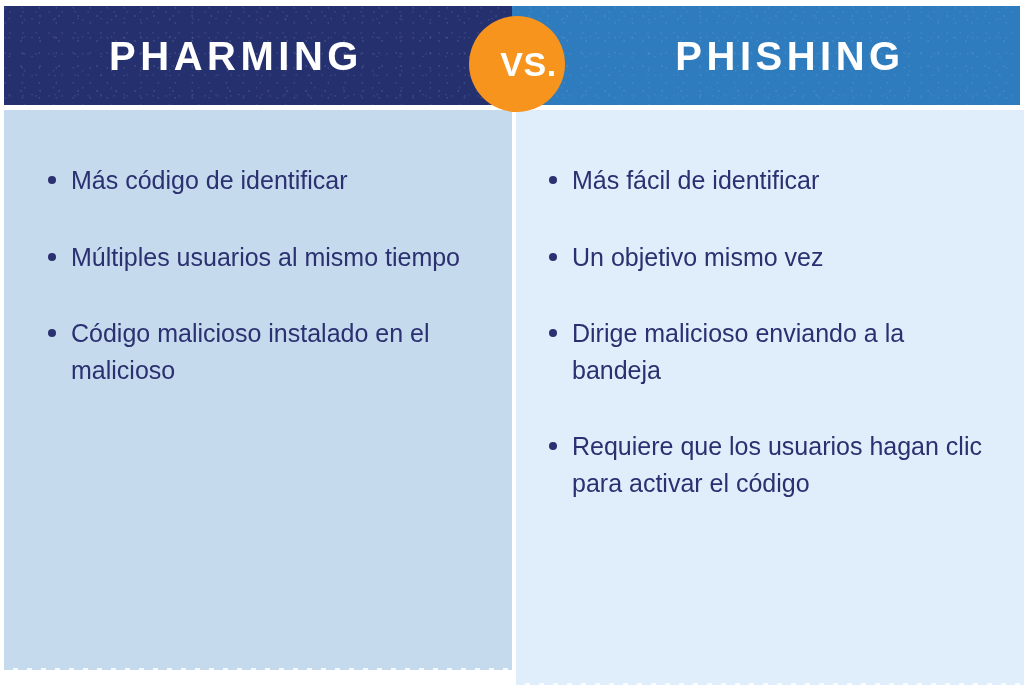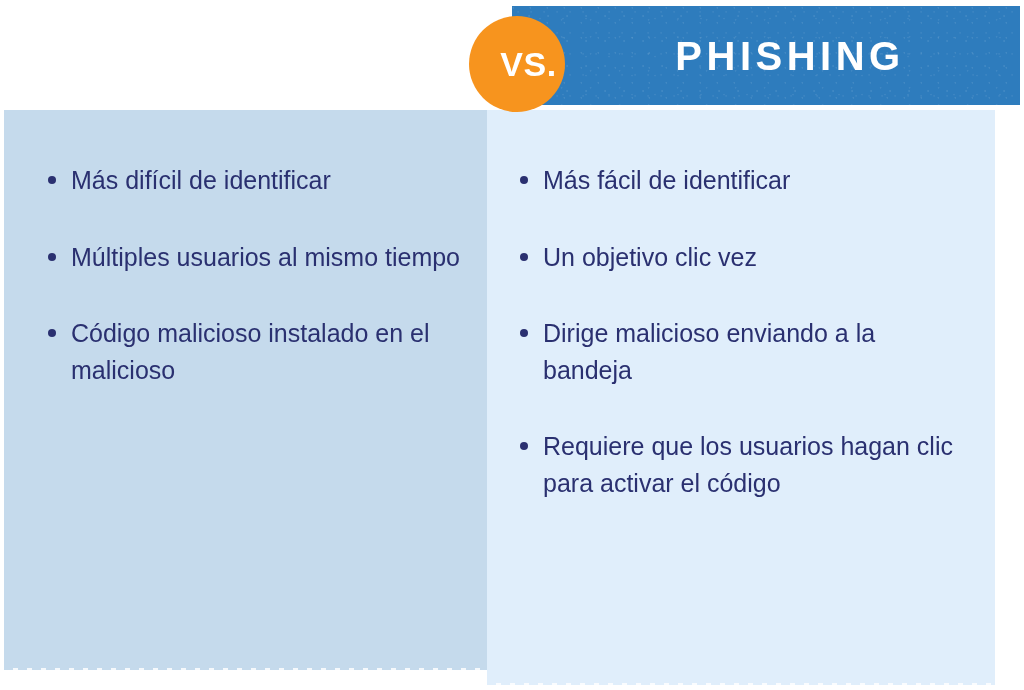--- a/index.html
+++ b/index.html
@@ -117,21 +117,21 @@
     position: absolute;
     top: 0;
   }
   .col-left {
     left: 0;
     width: 508px;
     height: 560px;
     background: #c5daec;
   }
   .col-right {
-    left: 483px;
+    left: 512px;
     width: 508px;
     height: 575px;
     background: #e0eefb;
   }
 
   .bullet-list {
     list-style: none;
     margin: 0;
     padding: 0;
     position: absolute;
@@ -180,39 +180,43 @@
         rgba(255,255,255,0.85) 14px);
   }
 </style>
 </head>
 <body>
 
 <div id="infographic">
 
   <div class="header">
 
+    <div class="header-half header-left">
+      <div class="grain"></div>
+      <div class="header-title">PHARMING</div>
+    </div>
 
     <div class="header-half header-right">
       <div class="grain"></div>
       <div class="header-title">PHISHING</div>
     </div>
 
     <div class="vs-badge">
       <span class="vs-text">VS.</span>
     </div>
 
   </div>
 
   <div class="body-row">
 
     <div class="col col-left">
       <ul class="bullet-list">
         <li class="bullet-item">
           <span class="bullet-dot"></span>
-          <span class="bullet-text">Más difícil de identificar</span>
+          <span class="bullet-text">Más código de identificar</span>
         </li>
         <li class="bullet-item">
           <span class="bullet-dot"></span>
           <span class="bullet-text">Múltiples usuarios al mismo tiempo</span>
         </li>
         <li class="bullet-item">
           <span class="bullet-dot"></span>
           <span class="bullet-text">Código malicioso instalado en el malicioso</span>
         </li>
       </ul>
@@ -220,21 +224,21 @@
     </div>
 
     <div class="col col-right">
       <ul class="bullet-list">
         <li class="bullet-item">
           <span class="bullet-dot"></span>
           <span class="bullet-text">Más fácil de identificar</span>
         </li>
         <li class="bullet-item">
           <span class="bullet-dot"></span>
-          <span class="bullet-text">Un objetivo clic vez</span>
+          <span class="bullet-text">Un objetivo mismo vez</span>
         </li>
         <li class="bullet-item">
           <span class="bullet-dot"></span>
           <span class="bullet-text">Dirige malicioso enviando a la bandeja</span>
         </li>
         <li class="bullet-item">
           <span class="bullet-dot"></span>
           <span class="bullet-text">Requiere que los usuarios hagan clic para activar el código</span>
         </li>
       </ul>

